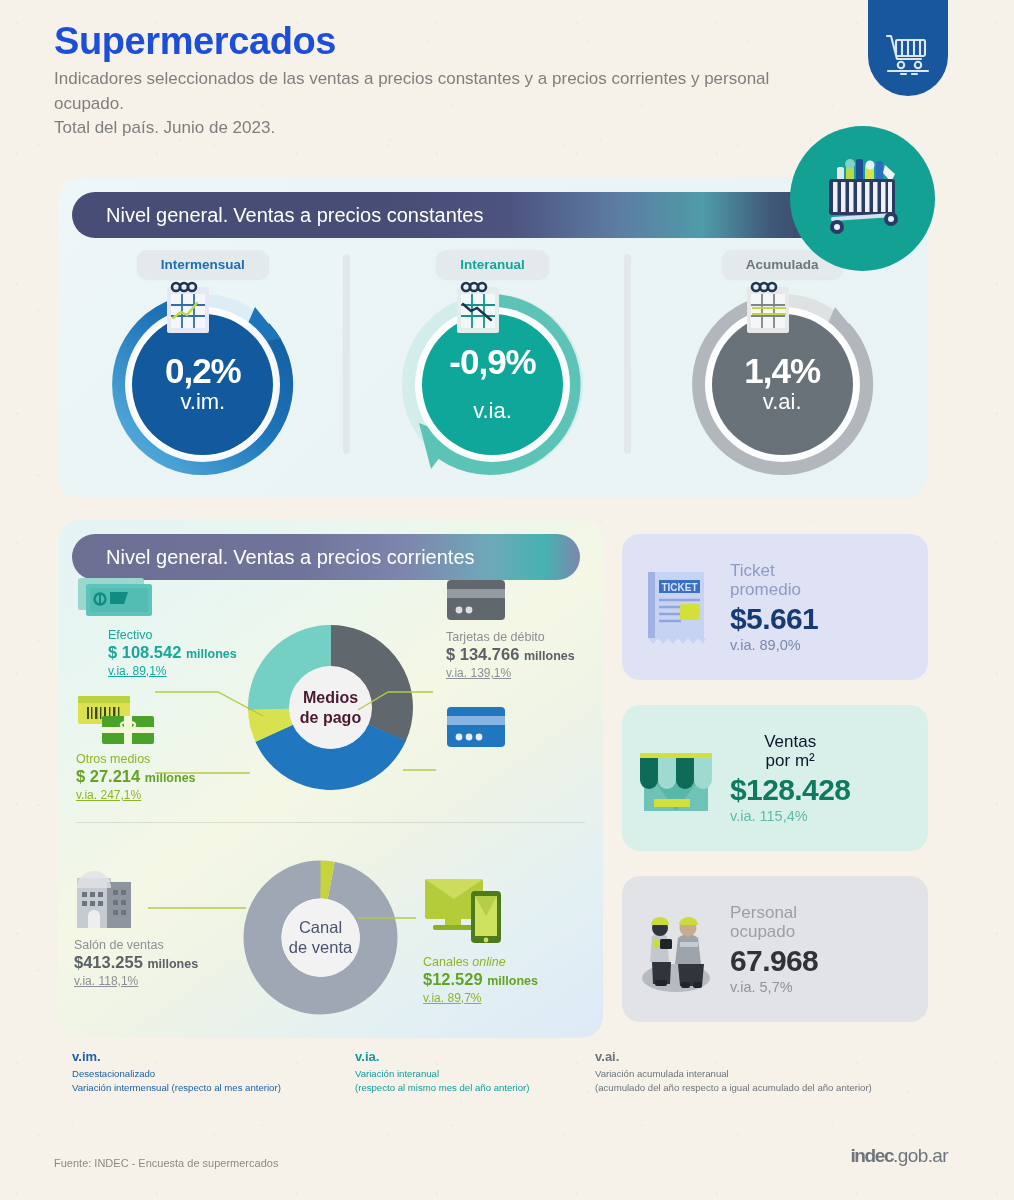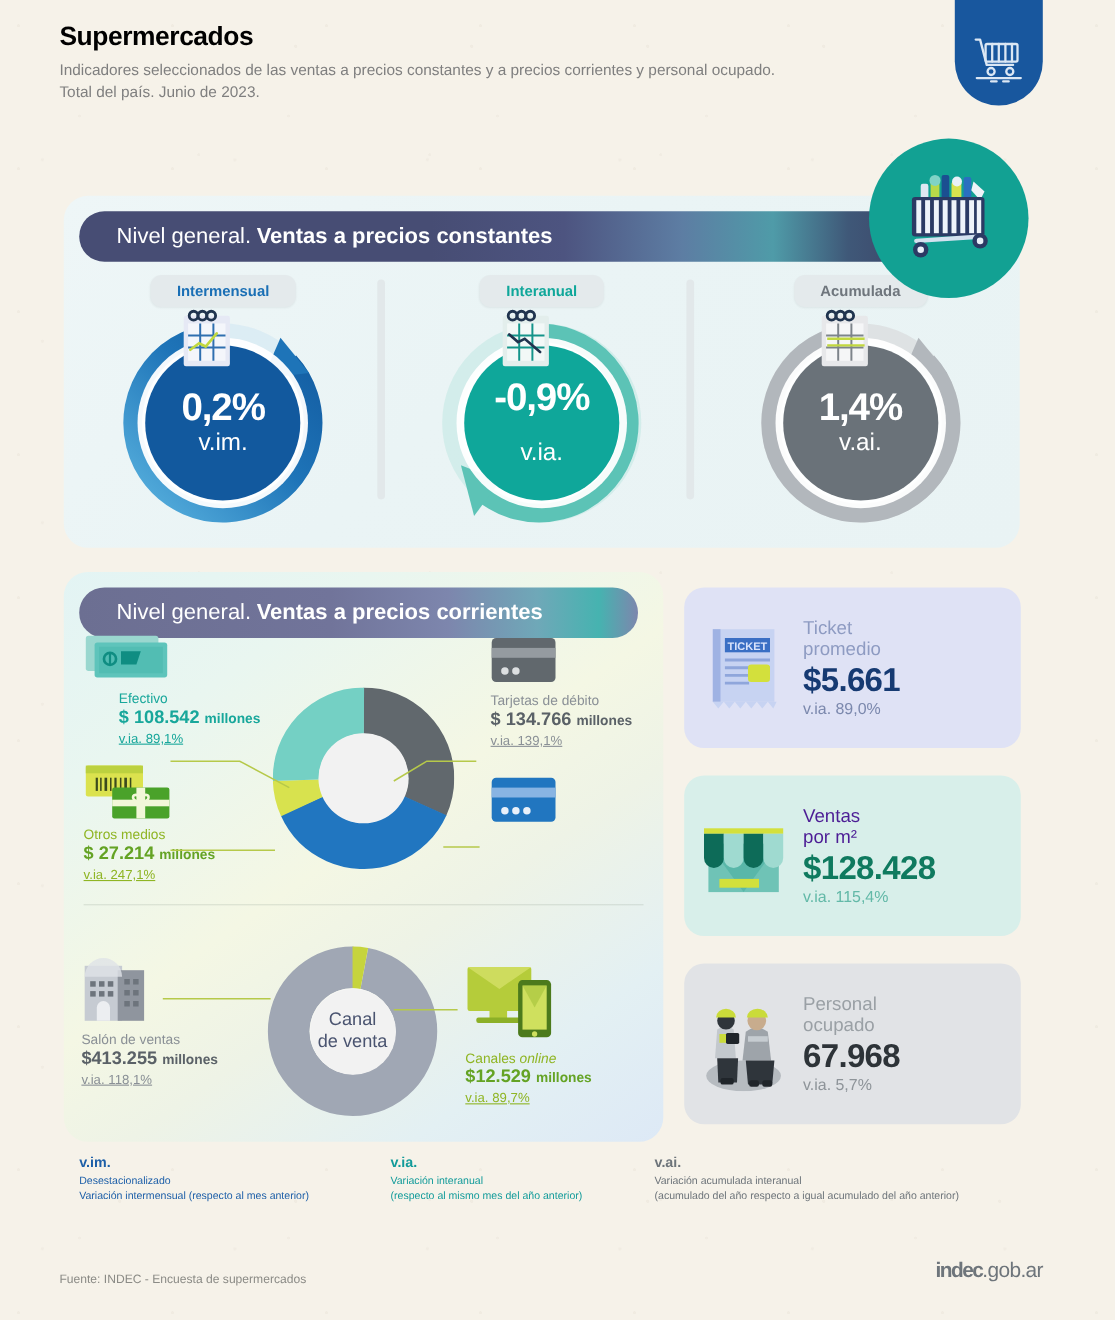--- a/index.html
+++ b/index.html
@@ -20,24 +20,24 @@
       radial-gradient(circle at 68% 28%, rgba(180,170,150,.10) 0 1.3px, transparent 1.7px),
       radial-gradient(circle at 86% 74%, rgba(180,170,150,.08) 0 1.1px, transparent 1.5px),
       radial-gradient(circle at 22% 88%, rgba(180,170,150,.09) 0 1.2px, transparent 1.6px);
     background-size:140px 130px,190px 170px,160px 150px,210px 190px,175px 165px;
     opacity:.9;z-index:0;
   }
 
   
   .header{position:absolute;left:54px;top:22px;z-index:3;}
   .title{
-    font-size:24px;font-weight:bold;color:#000000;letter-spacing:-.4px;
+    font-size:38px;font-weight:bold;color:#1d4ed8;letter-spacing:-.4px;
     margin:0 0 7px 0;line-height:1;
   }
-  .subtitle{font-size:14px;color:#7f7f7f;line-height:1.45;margin:0;max-width:720px;}
+  .subtitle{font-size:17px;color:#7f7f7f;line-height:1.45;margin:0;max-width:720px;}
 
   .logo-badge{
     position:absolute;right:66px;top:-18px;width:80px;height:98px;
     background:#18579e;border-radius:0 0 40px 40px;z-index:4;
     display:flex;align-items:flex-end;justify-content:center;padding-bottom:16px;
   }
 
   
   .panel-constantes{
     position:absolute;left:58px;top:178px;width:869px;height:320px;
@@ -48,21 +48,21 @@
     position:absolute;left:14px;top:14px;height:46px;border-radius:23px;
     display:flex;align-items:center;padding:0 34px;box-sizing:border-box;
     color:#fff;white-space:nowrap;
   }
   .banner-c{
     width:760px;
     background:linear-gradient(90deg,#474d74 0%,#474d74 42%,#4d5480 58%,#5d7da3 72%,#4f9ba8 83%,#3f5878 92%,#3c4468 100%);
     font-size:20px;
   }
   .banner-light{font-weight:normal;}
-  .banner-bold{font-weight:bold;margin-left:5px;}
+  .banner-bold{font-weight:normal;margin-left:5px;}
 
   .cart-circle{
     position:absolute;right:-8px;top:-52px;width:145px;height:145px;border-radius:50%;
     background:#12a193;z-index:5;
     display:flex;align-items:center;justify-content:center;
   }
 
   .kpis{position:absolute;left:0;top:72px;width:100%;display:flex;}
   .kpi{flex:1;display:flex;flex-direction:column;align-items:center;position:relative;}
   .kpi-pill{
@@ -130,21 +130,21 @@
   .card{position:absolute;border-radius:18px;display:flex;align-items:center;z-index:2;}
   .card-ticket{left:622px;top:534px;width:306px;height:146px;background:#dfe2f5;}
   .card-m2{left:622px;top:705px;width:306px;height:146px;background:#d8efea;}
   .card-pers{left:622px;top:876px;width:306px;height:146px;background:#e1e3e6;}
   .card-ico{width:108px;display:flex;align-items:center;justify-content:center;flex:none;}
   .card-txt{display:flex;flex-direction:column;justify-content:center;}
   .card-lab{font-size:17px;line-height:1.16;margin-bottom:3px;}
   .card-val{font-size:30px;font-weight:bold;line-height:1.05;letter-spacing:-.6px;}
   .card-v{font-size:14.5px;margin-top:3px;}
   .tk-lab{color:#8e9bc2;}.tk-val{color:#163a72;}.tk-v{color:#7b88ad;}
-  .m2-lab{color:#4c1d95;}.m2-val{color:#0f7a5f;}.m2-v{color:#63b9a8;}
+  .m2-lab{color:#0f172a;text-align:center;}.m2-val{color:#0f7a5f;}.m2-v{color:#63b9a8;}
   .pe-lab{color:#9aa0a5;}.pe-val{color:#2d3338;}.pe-v{color:#8e9499;}
 
   
   .legend{position:absolute;left:72px;top:1048px;width:880px;display:flex;z-index:3;}
   .leg{font-size:9.6px;line-height:1.4;}
   .leg-k{font-size:13px;font-weight:bold;margin-bottom:1px;}
   .leg1{width:283px;color:#1d5fa8;}
   .leg2{width:240px;color:#129b9a;}
   .leg3{width:330px;color:#6d747a;}
 
@@ -323,20 +323,24 @@
     <svg width="165" height="165" viewBox="0 0 165 165" aria-hidden="true">
 
       <g transform="translate(82.5,82.5)">
         <circle r="61.5" fill="none" stroke="#61686d" stroke-width="42" stroke-dasharray="122.6 263.7" transform="rotate(-90)"></circle>
         <circle r="61.5" fill="none" stroke="#2176c0" stroke-width="42" stroke-dasharray="141.2 245.1" transform="rotate(24)"></circle>
         <circle r="61.5" fill="none" stroke="#d8e24e" stroke-width="42" stroke-dasharray="24.7 361.6" transform="rotate(155.3)"></circle>
         <circle r="61.5" fill="none" stroke="#74d0c4" stroke-width="42" stroke-dasharray="98.7 287.6" transform="rotate(178.3)"></circle>
       </g>
       <circle cx="82.5" cy="82.5" r="41" fill="#f2f2f2"></circle>
     </svg>
+    <div class="donut-hole hole-pago" style="left:41px;top:41px;width:83px;height:83px;">
+      <span>Medios</span>
+      <span>de pago</span>
+    </div>
   </div>
 
   <svg style="position:absolute;left:0;top:0;width:545px;height:518px;pointer-events:none;z-index:3;">
     <path d="M97 172 L160 172 L205 196" stroke="#b6c94a" stroke-width="1.4" fill="none"></path>
     <path d="M97 253 L192 253" stroke="#b6c94a" stroke-width="1.4" fill="none"></path>
     <path d="M375 172 L330 172 L300 190" stroke="#b6c94a" stroke-width="1.4" fill="none"></path>
     <path d="M378 250 L345 250" stroke="#b6c94a" stroke-width="1.4" fill="none"></path>
   </svg>
 
   <div class="lbl" style="left:18px;top:54px;">

